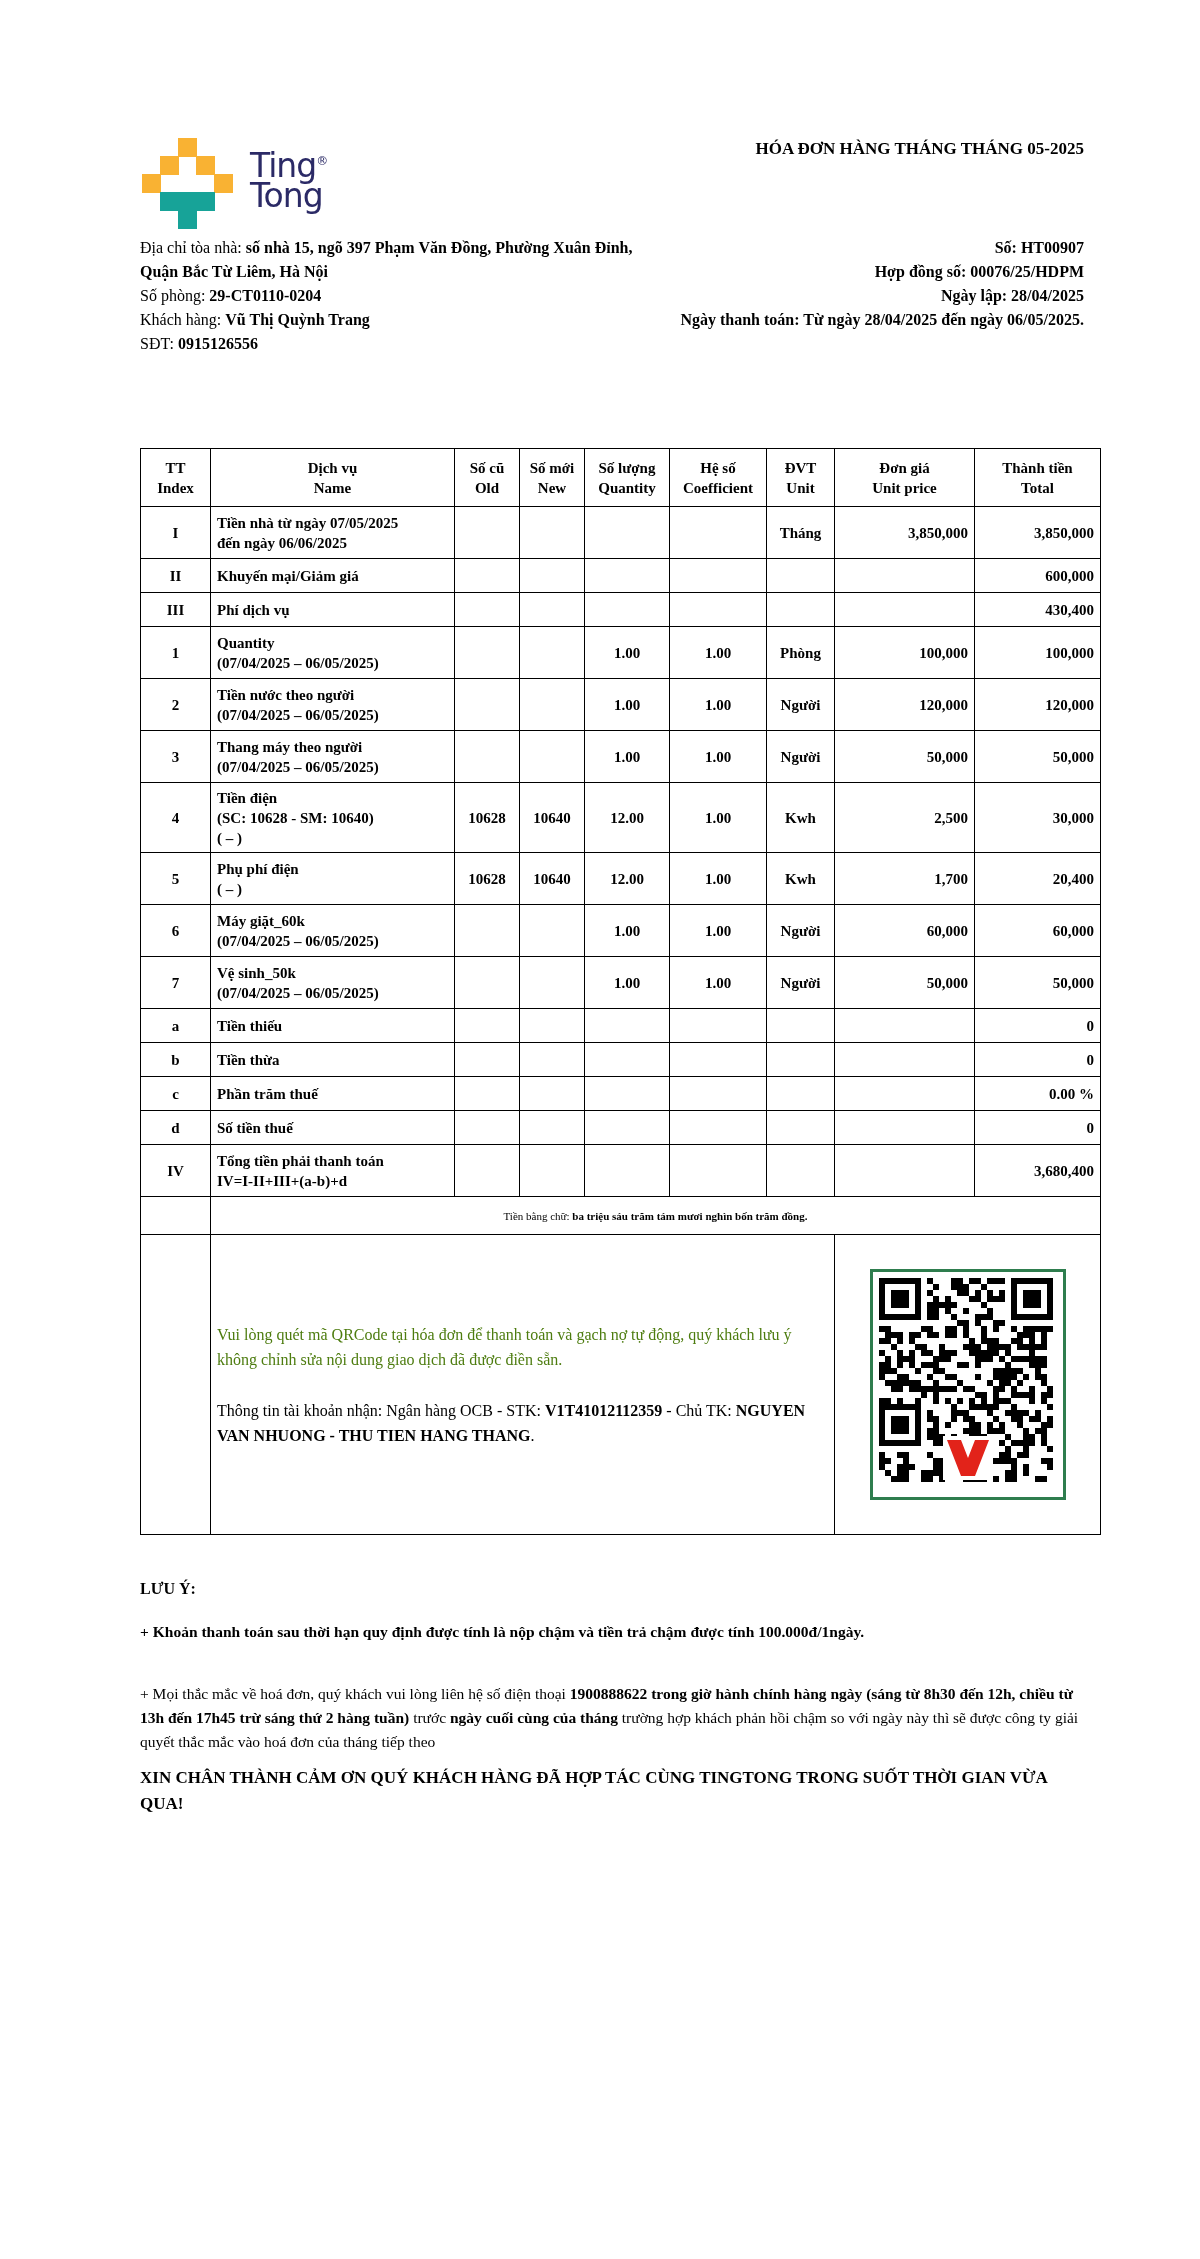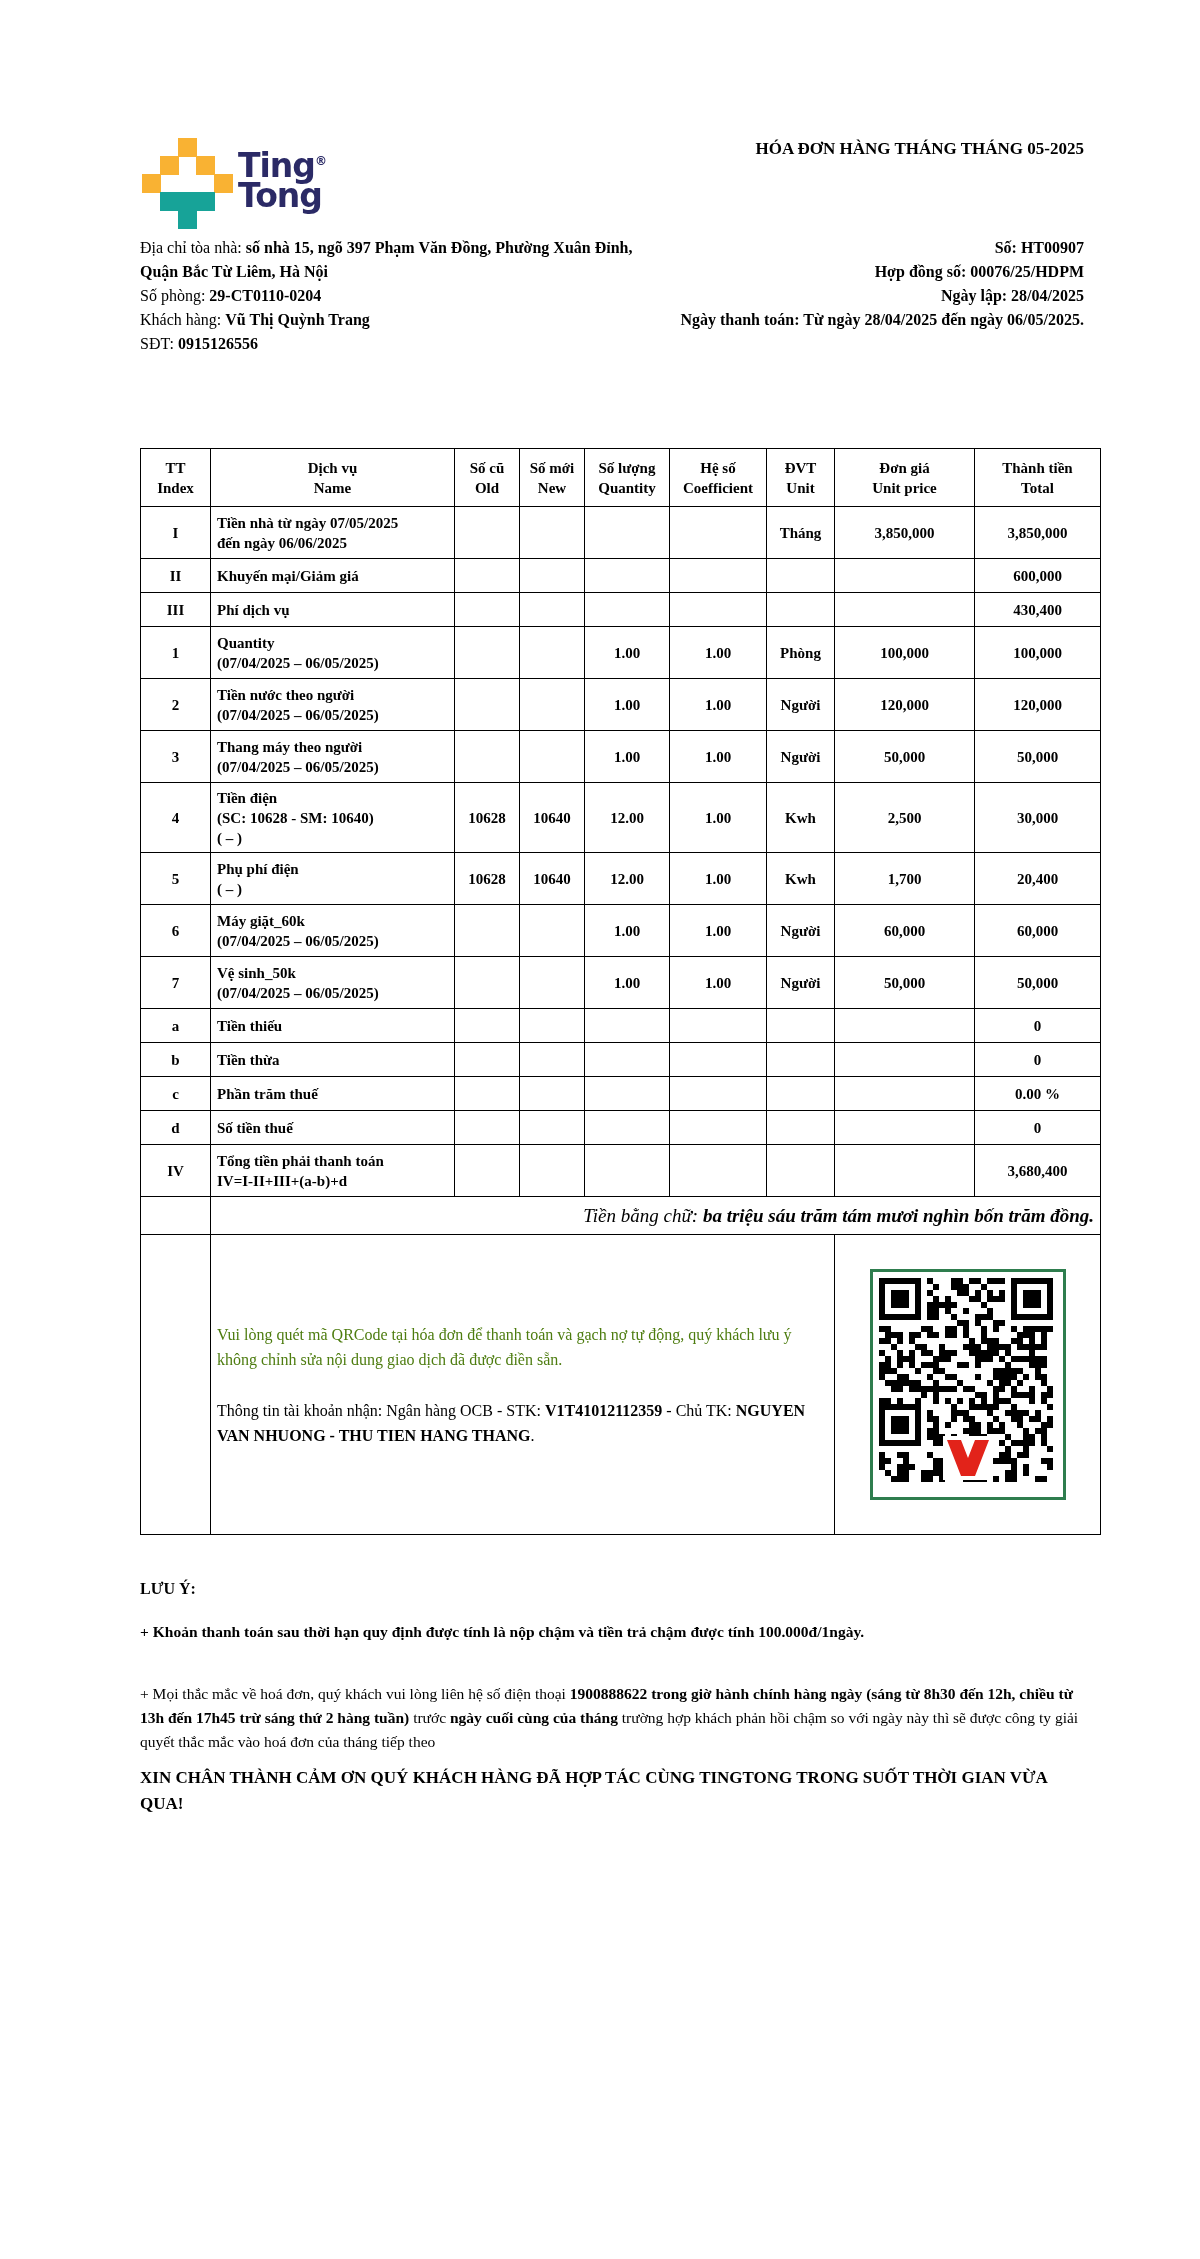--- a/index.html
+++ b/index.html
@@ -7,23 +7,23 @@
   body {
     width:1200px; height:2259px; position:relative;
     font-family:"Liberation Serif","DejaVu Serif",serif;
     color:#000;
   }
   
   .logo-wrap { position:absolute; left:142px; top:138px; display:flex; align-items:flex-start; }
   .logo-grid { width:90px; height:90px; position:relative; }
   .logo-grid .sq { position:absolute; width:19px; height:19px; }
   .brand-text {
-    margin-left:6px; margin-top:8px;
+    margin-left:18px; margin-top:8px;
     font-family:"DejaVu Sans","Liberation Sans",sans-serif;
-    font-weight:bold; font-size:33px; line-height:30px;
+    font-weight:normal; font-size:33px; line-height:30px;
     color:#2b2a66; letter-spacing:-1px;
   }
   .brand-text sup { font-size:12px; letter-spacing:0; }
   
   .doc-title {
     position:absolute; top:132px; right:116px; width:470px;
     text-align:right; font-weight:bold; font-size:17px; line-height:34px;
   }
   
   .info-block {
@@ -40,23 +40,23 @@
     font-size:15px; font-weight:bold;
   }
   table.invoice, table.invoice td, table.invoice th { border:1px solid #000; }
   table.invoice { border:1px solid #eab308; }
   table.invoice th { font-weight:bold; text-align:center; vertical-align:middle; line-height:20px; height:58px; padding:4px 2px; }
   table.invoice td { vertical-align:middle; line-height:20px; padding:4px 6px; }
   tr.h1 { height:34px; } tr.h2 { height:52px; } tr.h3 { height:70px; }
   td.c-tt   { text-align:center; }
   td.c-name { text-align:left; padding-left:10px; }
   td.c-mid  { text-align:center; }
-  td.c-num  { text-align:center; padding-right:12px; }
+  td.c-num  { text-align:right; padding-right:12px; }
   tr.words-row { height:38px; }
-  td.c-words { text-align:right; padding-left:14px; font-weight:normal; font-style:italic; font-size:19px; }
+  td.c-words { text-align:center; padding-left:14px; font-weight:normal; font-size:11px; }
   td.c-words b { font-weight:bold; }
   tr.qr-row { height:300px; }
   td.c-paytext { text-align:left; padding:14px 18px; font-weight:normal; font-size:16px; vertical-align:middle; }
   .pay-red { line-height:25px; margin-bottom:26px; }
   .pay-acct { line-height:25px; }
   td.c-qr { text-align:center; vertical-align:middle; padding:0; }
   .qr-frame { display:inline-block; border:3px solid #2e7d4e; background:#fff; padding:6px; }
   
   .notes { position:absolute; left:140px; top:1580px; width:952px; font-size:15.5px; }
   .notes .heading { font-weight:bold; font-size:16px; margin-bottom:22px; }

